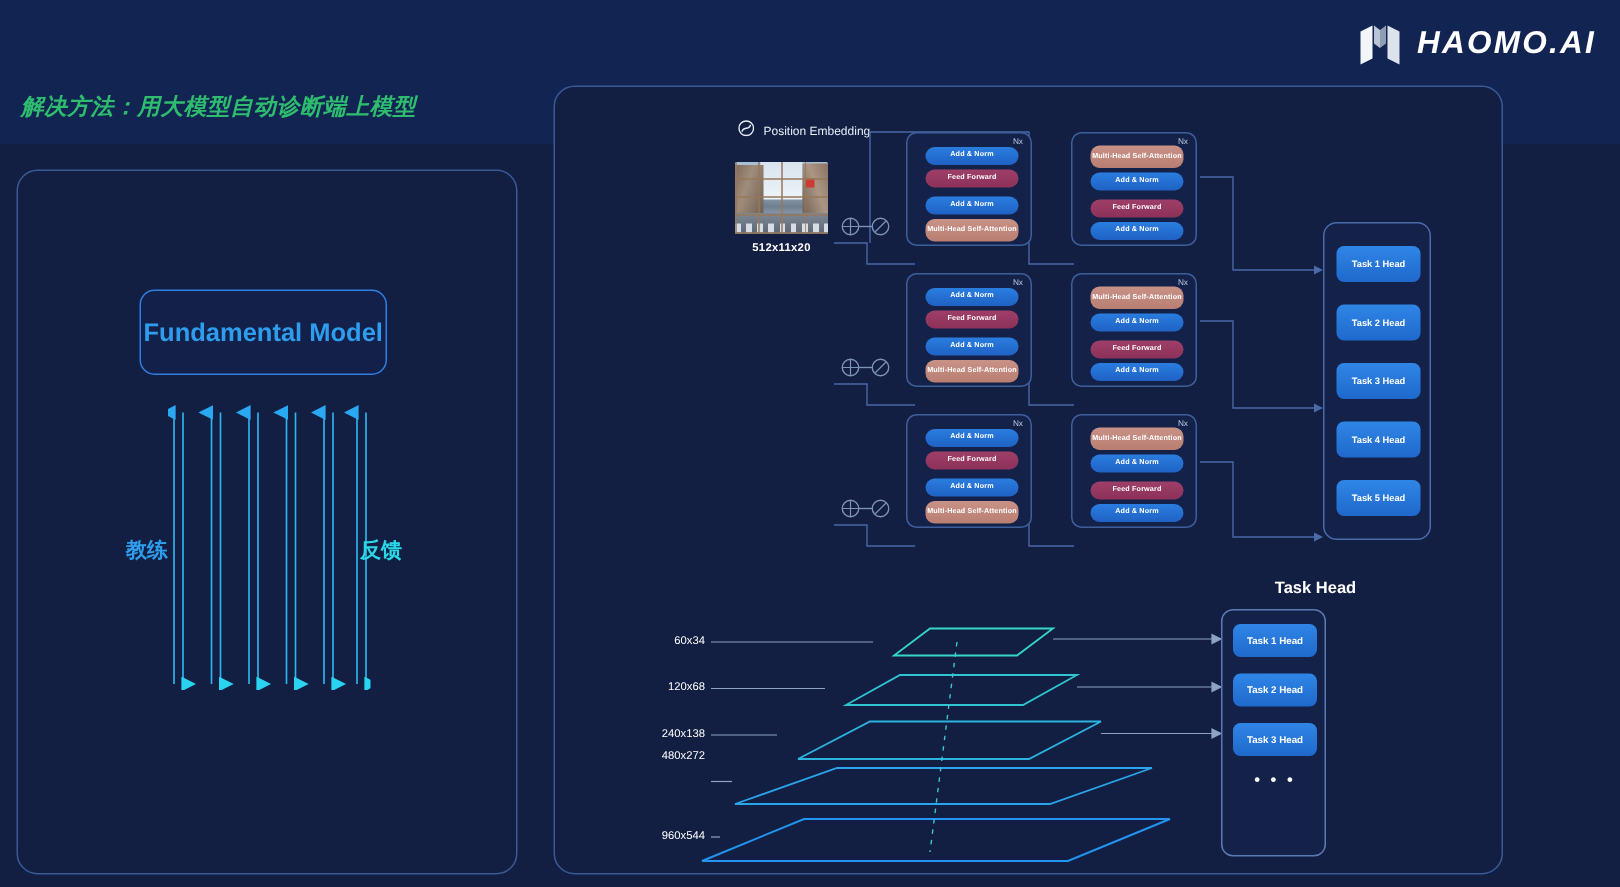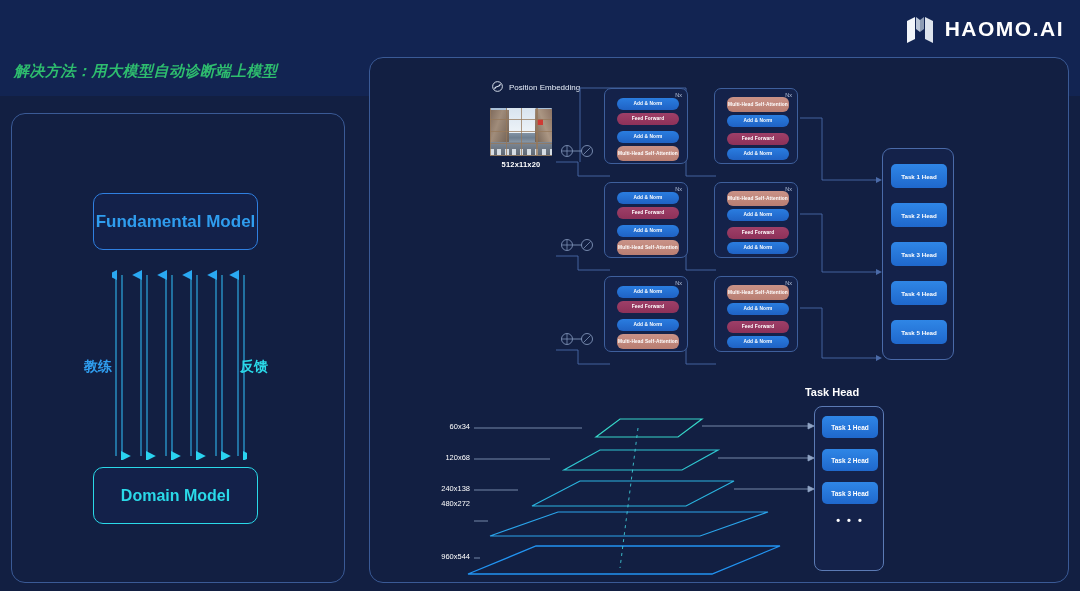--- a/index.html
+++ b/index.html
@@ -25,21 +25,21 @@
     letter-spacing: 1px;
   }
   #slide-subtitle {
     position: absolute; left: 14px; top: 62px;
     font-size: 15px; font-weight: bold; color: #2ebd6e;
     letter-spacing: 0.5px;
     font-style: italic;
   }
   #brand-logo {
     position: absolute; right: 16px; top: 14px;
-    display: flex; align-items: center; gap: 10px;
+    display: flex; align-items: center; gap: 10px; font-style: italic;
   }
   #brand-mark { width: 30px; height: 30px; display:block; }
   #brand-text {
     font-size: 21px; font-weight: bold; color: #ffffff; letter-spacing: 1.5px;
   }
 
   
   #left-panel {
     position: absolute; left: 11px; top: 113px; width: 334px; height: 470px;
     border: 1px solid #3a5a96; border-radius: 14px;
@@ -70,21 +70,21 @@
     position: absolute; left: 72px; top: 244px;
     font-size: 14px; font-weight: bold; color: #2f9dee;
   }
   #label-feedback {
     position: absolute; left: 228px; top: 244px;
     font-size: 14px; font-weight: bold; color: #2ad9e8;
   }
 
   
   #right-panel {
-    position: absolute; left: 369px; top: 57px; width: 700px; height: 526px;
+    position: absolute; left: 369px; top: 57px; width: 633px; height: 526px;
     border: 1px solid #3a5a96; border-radius: 14px;
     background: #121f42;
   }
 
   
   #pos-embed-row {
     position: absolute; left: 122px; top: 20px;
     display: flex; align-items: center; gap: 6px;
   }
   #pos-embed-label { font-size: 8px; color: #e6edf8; }
@@ -154,21 +154,21 @@
     position: absolute; left: 8px; width: 56px; height: 24px;
     border-radius: 5px;
     background: linear-gradient(180deg,#2f86e6,#1f68cc);
     display:flex; align-items:center; justify-content:center;
     font-size: 6.2px; color: #fff; font-weight: bold;
   }
 
   
   #bottom-section { position: absolute; left: 0; top: 320px; width: 700px; height: 206px; }
   #bottom-title {
-    position: absolute; left: 407px; top: 8px; width: 110px; text-align: center;
+    position: absolute; left: 452px; top: 8px; width: 110px; text-align: center;
     font-size: 11px; font-weight: bold; color: #ffffff;
   }
   #bottom-taskbox {
     position: absolute; left: 444px; top: 28px; width: 70px; height: 165px;
     border: 1px solid #5b7ab4; border-radius: 8px; background: #14224a;
   }
   .bth {
     position: absolute; left: 7px; width: 56px; height: 22px;
     border-radius: 5px;
     background: linear-gradient(180deg,#2f86e6,#1f68cc);
@@ -243,23 +243,20 @@
           <line x1="110" y1="15" x2="110" y2="196" marker-end="url(#dn)"></line>
           <line x1="126" y1="196" x2="126" y2="15" marker-end="url(#up)"></line>
           <line x1="132" y1="15" x2="132" y2="196" marker-end="url(#dn)"></line>
         </g>
       </svg>
     </div>
 
     <div id="label-train">教练</div>
     <div id="label-feedback">反馈</div>
 
-    <div class="model-box" id="domain-model">
-      <span>Domain Model</span>
-    </div>
   </div>
 
   <div id="right-panel">
 
     <div id="pos-embed-row">
       <span>
         <svg width="11" height="11" viewBox="0 0 12 12">
           <circle cx="6" cy="6" r="5.3" fill="none" stroke="#e6edf8" stroke-width="1"></circle>
           <path d="M3 8.6 C3 4.4 9 7.6 9 3.4" fill="none" stroke="#e6edf8" stroke-width="1.1"></path>
         </svg>

